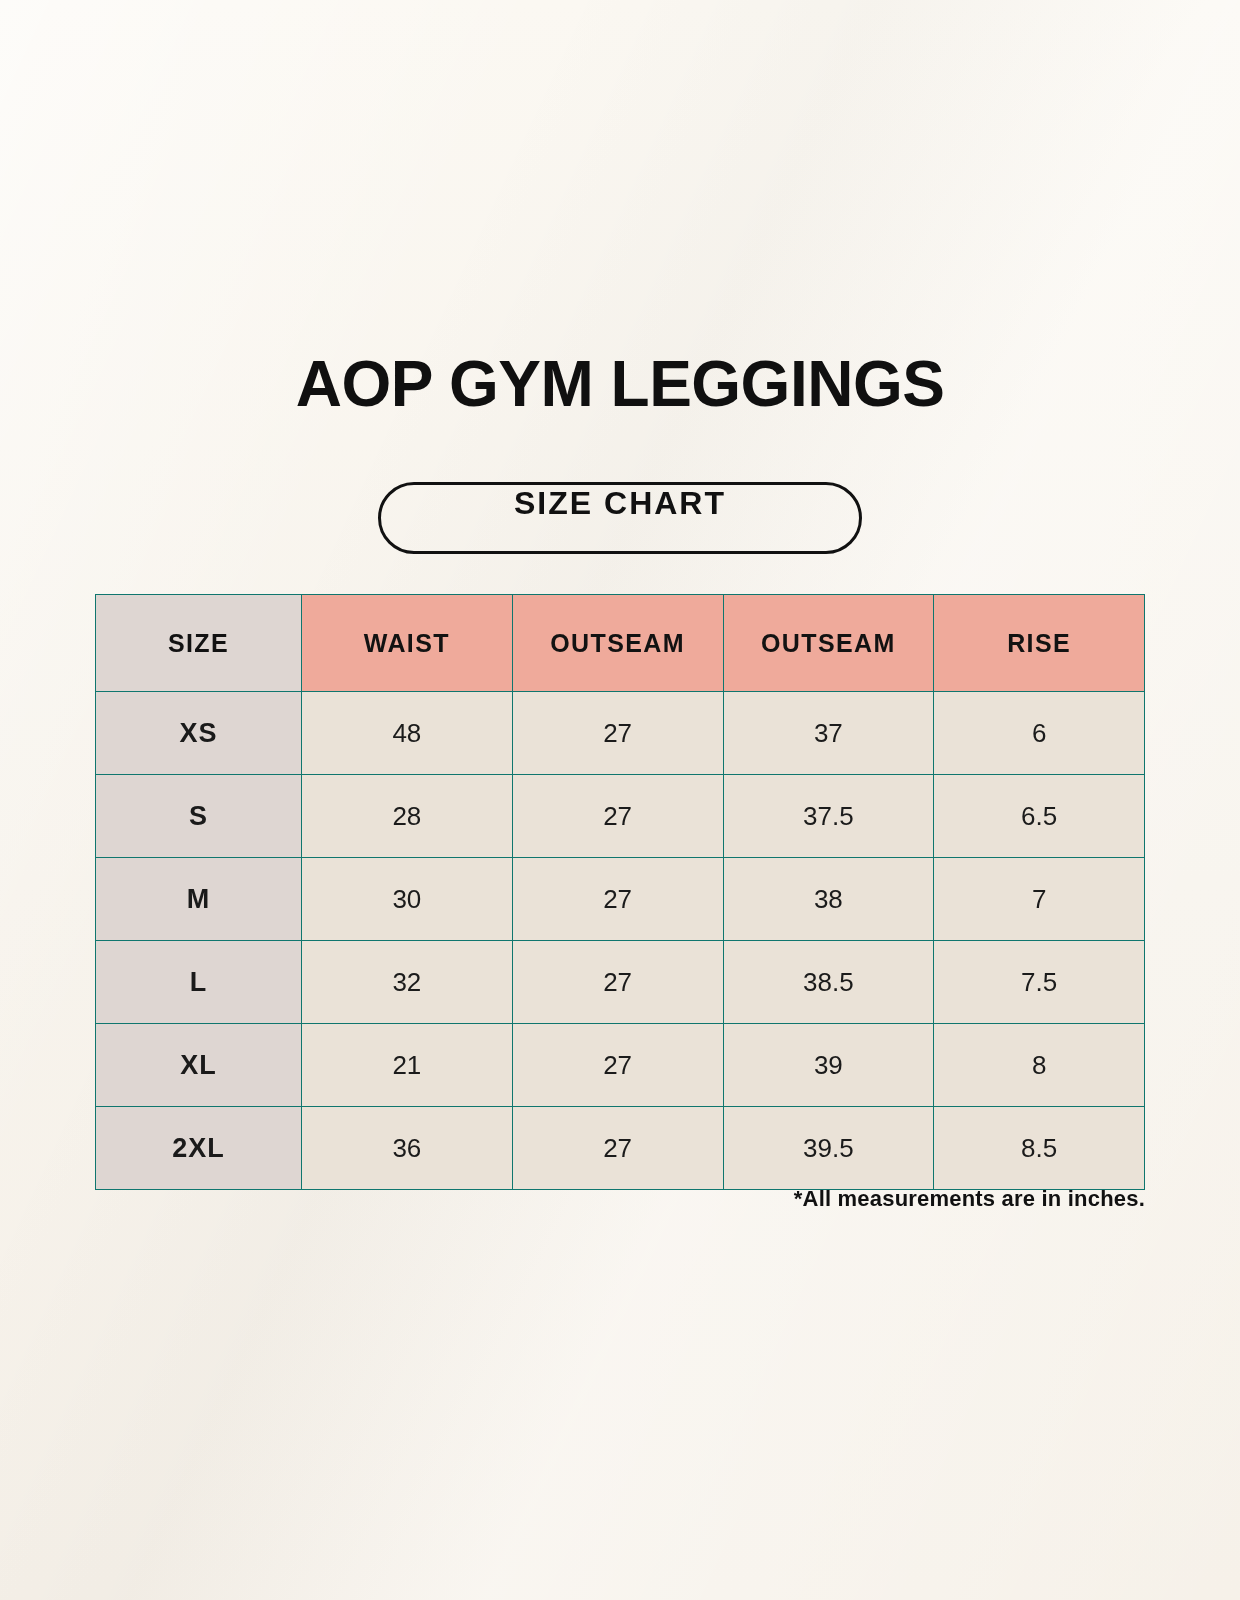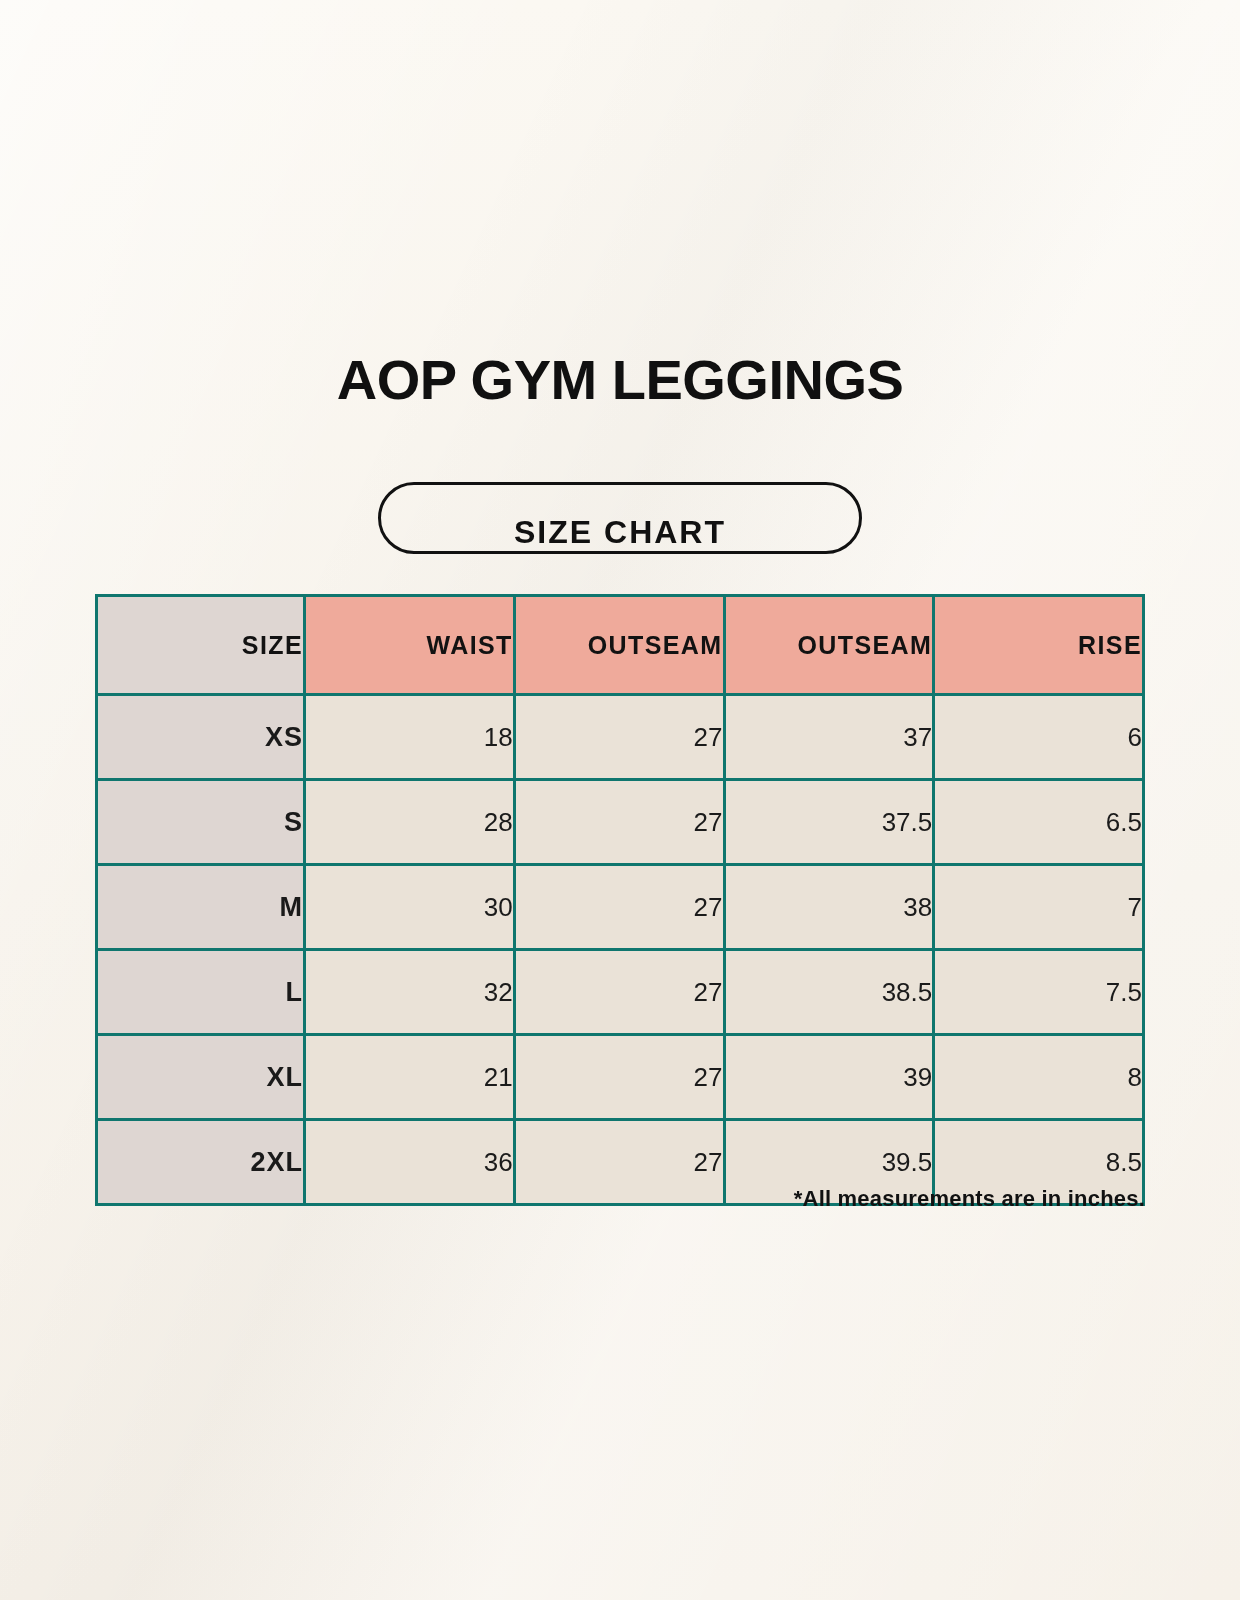--- a/index.html
+++ b/index.html
@@ -29,37 +29,37 @@
     width: 1240px;
     height: 1600px;
     box-sizing: border-box;
   }
   .title {
     position: absolute;
     top: 352px;
     left: 0;
     width: 1240px;
     text-align: center;
-    font-size: 56px;
+    font-size: 64px;
     font-weight: 700;
     letter-spacing: -0.5px;
     line-height: 1;
     color: #101010;
   }
   .pill {
     position: absolute;
     top: 482px;
     left: 50%;
     transform: translateX(-50%);
     width: 484px;
     height: 72px;
     border: 3px solid #111;
     border-radius: 40px;
     display: flex;
-    align-items: flex-end;
+    align-items: flex-start;
     justify-content: center;
     box-sizing: border-box;
     background: transparent;
   }
   .pill span {
     font-size: 32px;
     font-weight: 700;
     letter-spacing: 2px;
     color: #111;
   }
@@ -69,23 +69,23 @@
     left: 95px;
     width: 1050px;
   }
   table.size-chart {
     border-collapse: collapse;
     width: 1050px;
     table-layout: fixed;
   }
   table.size-chart th,
   table.size-chart td {
-    border: 3px solid #0f766e;
+    border: 1px solid #0f766e;
     height: 82px;
-    text-align: right;
+    text-align: center;
     vertical-align: middle;
     padding: 0;
   }
   table.size-chart thead th {
     height: 96px;
     font-size: 25px;
     font-weight: 700;
     letter-spacing: 1.4px;
     color: #121212;
   }
@@ -139,21 +139,21 @@
           <th class="head-size">SIZE</th>
           <th class="head-measure">WAIST</th>
           <th class="head-measure">OUTSEAM</th>
           <th class="head-measure">OUTSEAM</th>
           <th class="head-measure">RISE</th>
         </tr>
       </thead>
       <tbody>
         <tr>
           <td class="size-cell">XS</td>
-          <td class="val-cell">18</td>
+          <td class="val-cell">48</td>
           <td class="val-cell">27</td>
           <td class="val-cell">37</td>
           <td class="val-cell">6</td>
         </tr>
         <tr>
           <td class="size-cell">S</td>
           <td class="val-cell">28</td>
           <td class="val-cell">27</td>
           <td class="val-cell">37.5</td>
           <td class="val-cell">6.5</td>

